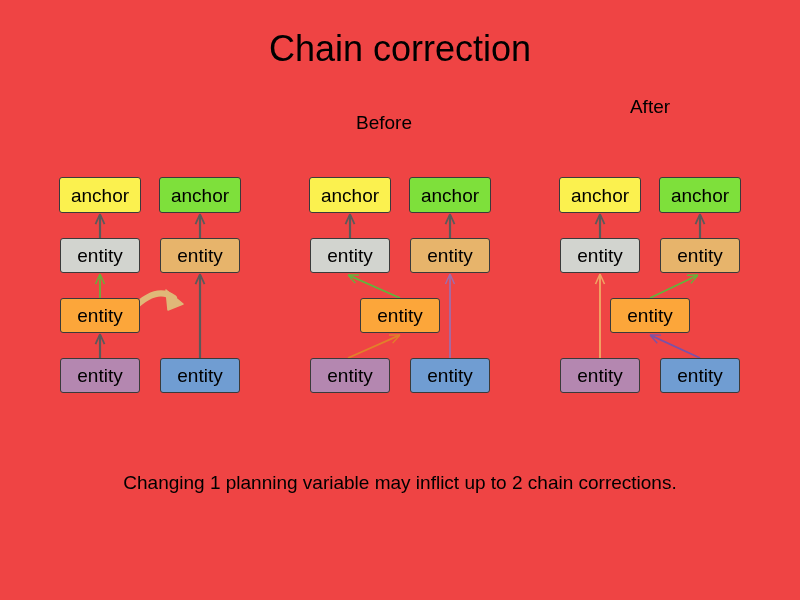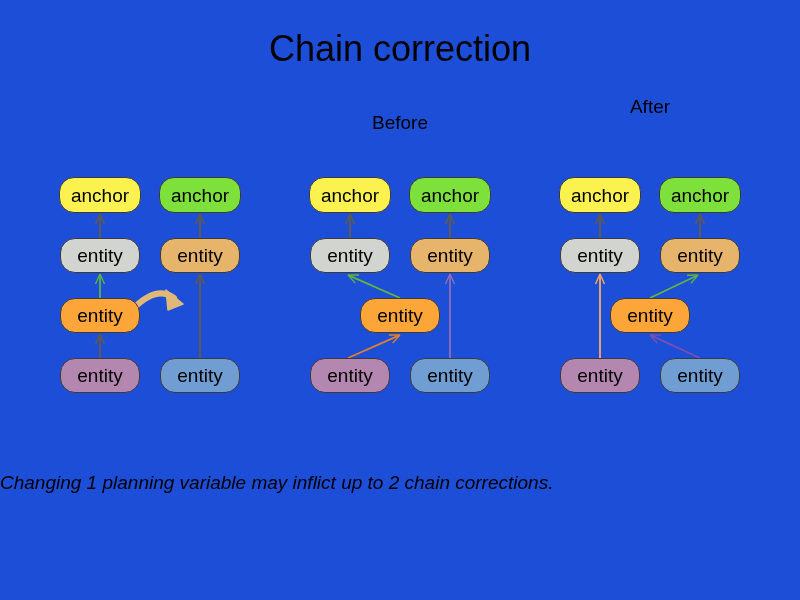--- a/index.html
+++ b/index.html
@@ -5,21 +5,21 @@
 <style>
   html, body {
     margin: 0;
     padding: 0;
     background: #ffffff;
   }
   #slide {
     position: relative;
     width: 800px;
     height: 600px;
-    background: #1d4ed8;
+    background: #ef4444;
     overflow: hidden;
     font-family: "Liberation Sans", sans-serif;
     color: #000000;
   }
   #title {
     position: absolute;
     left: 0;
     top: 28px;
     width: 800px;
     text-align: center;
@@ -33,59 +33,58 @@
     font-size: 19px;
     text-align: center;
     color: #000000;
     white-space: nowrap;
   }
   #caption {
     position: absolute;
     left: 0;
     top: 472px;
     width: 800px;
-    text-align: left;
+    text-align: center;
     font-size: 19px;
     color: #000000;
-    font-style: italic;
   }
   svg#wires {
     position: absolute;
     left: 0;
     top: 0;
     width: 800px;
     height: 600px;
     pointer-events: none;
   }
   .node {
     position: absolute;
     box-sizing: border-box;
     border: 1.3px solid #3a3a3a;
-    border-radius: 15px;
+    border-radius: 3px;
     font-size: 19px;
     line-height: 1;
     display: flex;
     align-items: center;
     justify-content: center;
     color: #000000;
     box-shadow: 0 0 0 0 rgba(0,0,0,0);
   }
   .node-label {
     pointer-events: none;
   }
 </style>
 </head>
 <body>
 
 <div id="slide">
 
   <div id="title">Chain correction</div>
 
   <div id="phase-labels">
-      <div class="phase-label" style="left: 300px; top: 112px; width: 200px;">Before</div>
+      <div class="phase-label" style="left: 284px; top: 112px; width: 200px;">Before</div>
       <div class="phase-label" style="left: 550px; top: 96px; width: 200px;">After</div>
     </div>
 
   <svg id="wires" viewBox="0 0 800 600" xmlns="http://www.w3.org/2000/svg">
       <g>
         <line x1="100" y1="238" x2="100" y2="215.5" stroke="#5a5a5a" stroke-width="2.2" stroke-linecap="butt"></line>
         <line x1="100" y1="214" x2="104.48536498365527" y2="224.04397834343538" stroke="#5a5a5a" stroke-width="1.7600000000000002" stroke-linecap="butt"></line>
         <line x1="100" y1="214" x2="95.51463501634473" y2="224.04397834343538" stroke="#5a5a5a" stroke-width="1.7600000000000002" stroke-linecap="butt"></line>
       </g>
       <g>

